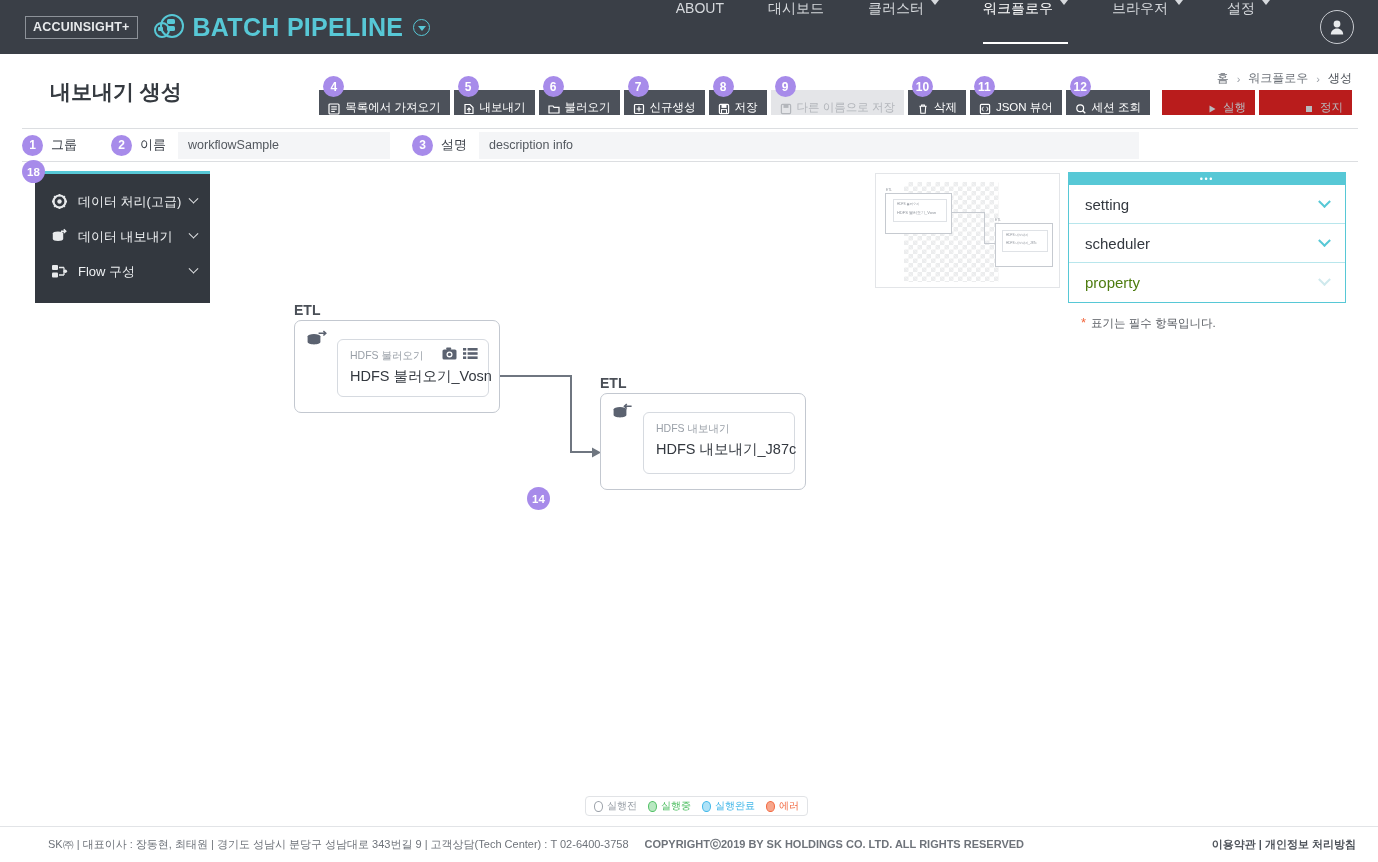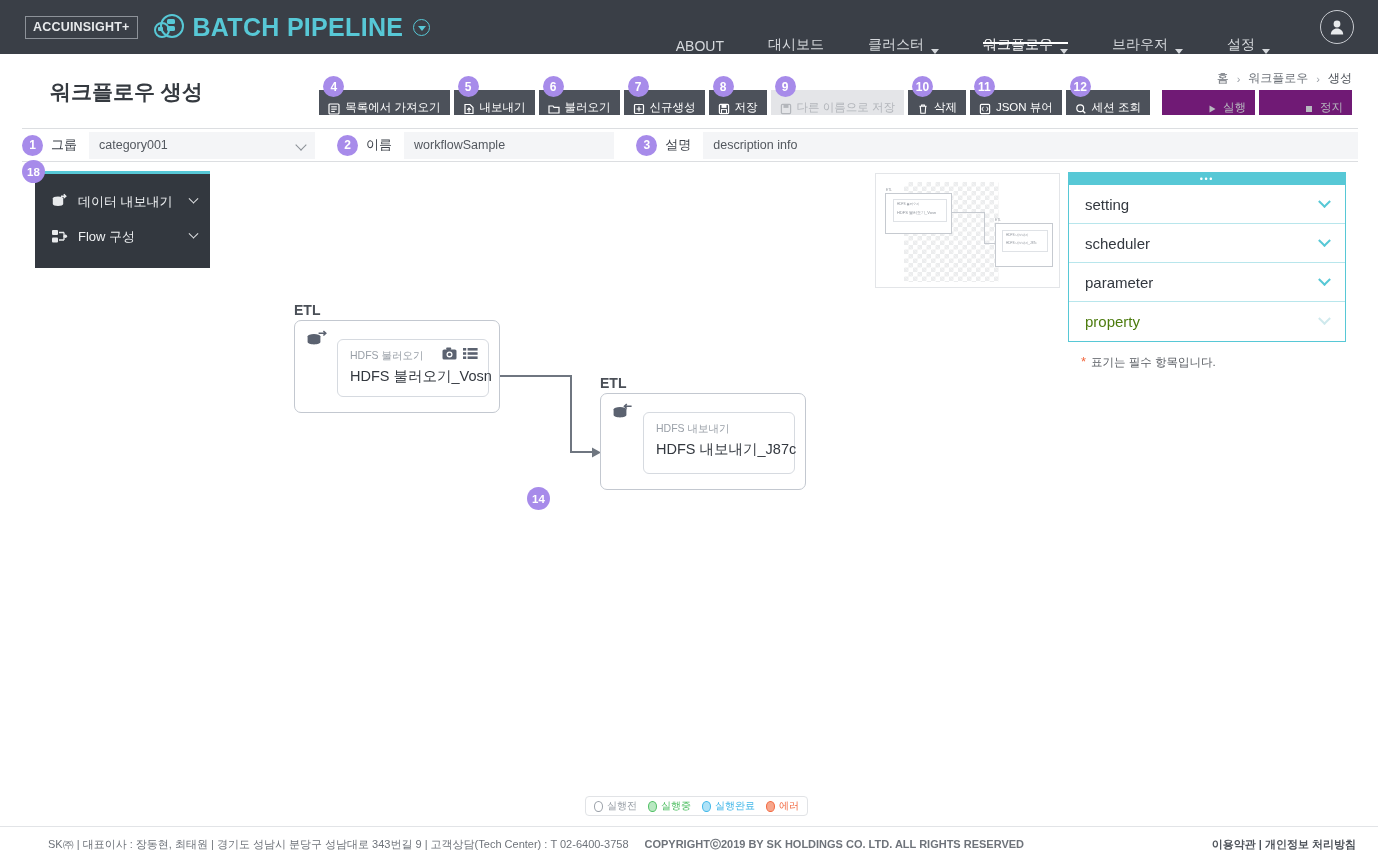--- a/index.html
+++ b/index.html
@@ -36,21 +36,21 @@
     border: 1.5px solid #57c8d6; position: relative;
   }
   .brand-caret:after {
     content: ""; position: absolute; left: 4px; top: 6px;
     border-left: 4px solid transparent; border-right: 4px solid transparent;
     border-top: 5px solid #57c8d6;
   }
   .nav { margin-left: auto; display: flex; align-items: center; height: 54px; }
   .nav-item {
     color: #d6d9dd; font-size: 14px; margin: 0 22px;
-    height: 54px; display: flex; align-items: flex-end; position: relative;
+    height: 54px; display: flex; align-items: flex-start; position: relative;
     white-space: nowrap; cursor: pointer;
   }
   .nav-item.active { color: #ffffff; }
   .nav-item.active:after {
     content: ""; position: absolute; left: 0; right: 0; bottom: 10px;
     height: 2px; background: #ffffff;
   }
   .nav-caret {
     display: inline-block; margin-left: 7px;
     border-left: 4px solid transparent; border-right: 4px solid transparent;
@@ -88,21 +88,21 @@
   }
   .tb-wrap { position: relative; margin-left: 4px; }
   .tb-btn {
     background: #4c515a; color: #fff; border: none;
     font-size: 11.5px; height: 25px; padding: 0 9px;
     display: flex; align-items: flex-end; gap: 5px;
     white-space: nowrap; cursor: pointer;
     font-family: inherit;
   }
   .tb-btn.disabled { background: #e4e5e8; color: #b3b6bb; cursor: default; }
-  .tb-btn.light { background: #701a75; color: #b7babf; padding-left: 44px; }
+  .tb-btn.light { background: #b91c1c; color: #b7babf; padding-left: 44px; }
   .tb-ico { width: 12px; height: 12px; display: block; }
   .badge {
     position: absolute; top: -14px; left: 4px;
     width: 21px; height: 21px; border-radius: 50%;
     background: #a78bea; color: #fff;
     font-size: 12px; font-weight: bold;
     display: flex; align-items: center; justify-content: center;
     z-index: 6;
   }
 
@@ -313,21 +313,21 @@
       <svg width="18" height="18" viewBox="0 0 18 18">
         <circle cx="9" cy="6" r="3.4" fill="#e8eaec"></circle>
         <path d="M2.8 16.5c0-3.6 2.8-6 6.2-6s6.2 2.4 6.2 6z" fill="#e8eaec"></path>
       </svg>
     </div>
   </div>
 </div>
 
 <div class="subheader"></div>
 
-<div class="page-title">워크플로우 생성</div>
+<div class="page-title">내보내기 생성</div>
 
 <div class="breadcrumb">
   <span>홈</span>
   <span class="sep">›</span>
   <span>워크플로우</span>
   <span class="sep">›</span>
   <span class="cur">생성</span>
 </div>
 
 <div class="toolbar">
@@ -469,24 +469,20 @@
           </svg>
       </span>
       <span>정지</span>
     </button>
   </div>
 </div>
 
 <div class="formbar">
   <div class="fb-badge">1</div>
   <div class="fb-label">그룹</div>
-  <div class="fb-select">
-    <span>category001</span>
-    <i class="chev"></i>
-  </div>
 
   <div class="fb-gap"></div>
 
   <div class="fb-badge">2</div>
   <div class="fb-label">이름</div>
   <input class="fb-input name" type="text" value="workflowSample" style="">
 
   <div class="fb-gap"></div>
 
   <div class="fb-badge">3</div>
@@ -494,20 +490,33 @@
   <input class="fb-input desc" type="text" value="description info" style="">
 </div>
 
 <div class="canvas">
 
   <div class="palette">
     <div class="pal-badge">18</div>
 
 
 
+    <div class="pal-item">
+      <span class="pi-ico">
+        <svg width="17" height="17" viewBox="0 0 17 17">
+            <circle cx="8.5" cy="8.5" r="6" fill="none" stroke="#e8eaec" stroke-width="2.2"></circle>
+            <circle cx="8.5" cy="8.5" r="2.2" fill="#e8eaec"></circle>
+            <g stroke="#e8eaec" stroke-width="1.8">
+              <path d="M8.5 1v2.2M8.5 13.8V16M1 8.5h2.2M13.8 8.5H16M3.2 3.2l1.6 1.6M12.2 12.2l1.6 1.6M13.8 3.2l-1.6 1.6M4.8 12.2l-1.6 1.6"></path>
+            </g>
+          </svg>
+      </span>
+      <span>데이터 처리(고급)</span>
+      <i class="pi-chev"></i>
+    </div>
 
     <div class="pal-item">
       <span class="pi-ico">
         <svg width="17" height="17" viewBox="0 0 17 17">
             <ellipse cx="7" cy="5.5" rx="5.2" ry="2" fill="#e8eaec"></ellipse>
             <path d="M1.8 5.5v5.4c0 1.1 2.3 2 5.2 2s5.2-.9 5.2-2V5.5" fill="#e8eaec"></path>
             <path d="M10 3.2h4.6M12.8 1.3l2 1.9-2 1.9" fill="none" stroke="#e8eaec" stroke-width="1.4"></path>
           </svg>
       </span>
       <span>데이터 내보내기</span>
@@ -549,24 +558,20 @@
 
   <div class="rightpanel">
     <div class="rp-handle">•••</div>
     <div class="rp-box">
       <div class="rp-row">
         <span>setting</span>
         <i class="rp-chev"></i>
       </div>
       <div class="rp-row">
         <span>scheduler</span>
-        <i class="rp-chev"></i>
-      </div>
-      <div class="rp-row">
-        <span>parameter</span>
         <i class="rp-chev"></i>
       </div>
       <div class="rp-row disabled">
         <span>property</span>
         <i class="rp-chev"></i>
       </div>
     </div>
     <div class="rp-note">
       <span class="star">*</span><span>표기는 필수 항목입니다.</span>
     </div>

